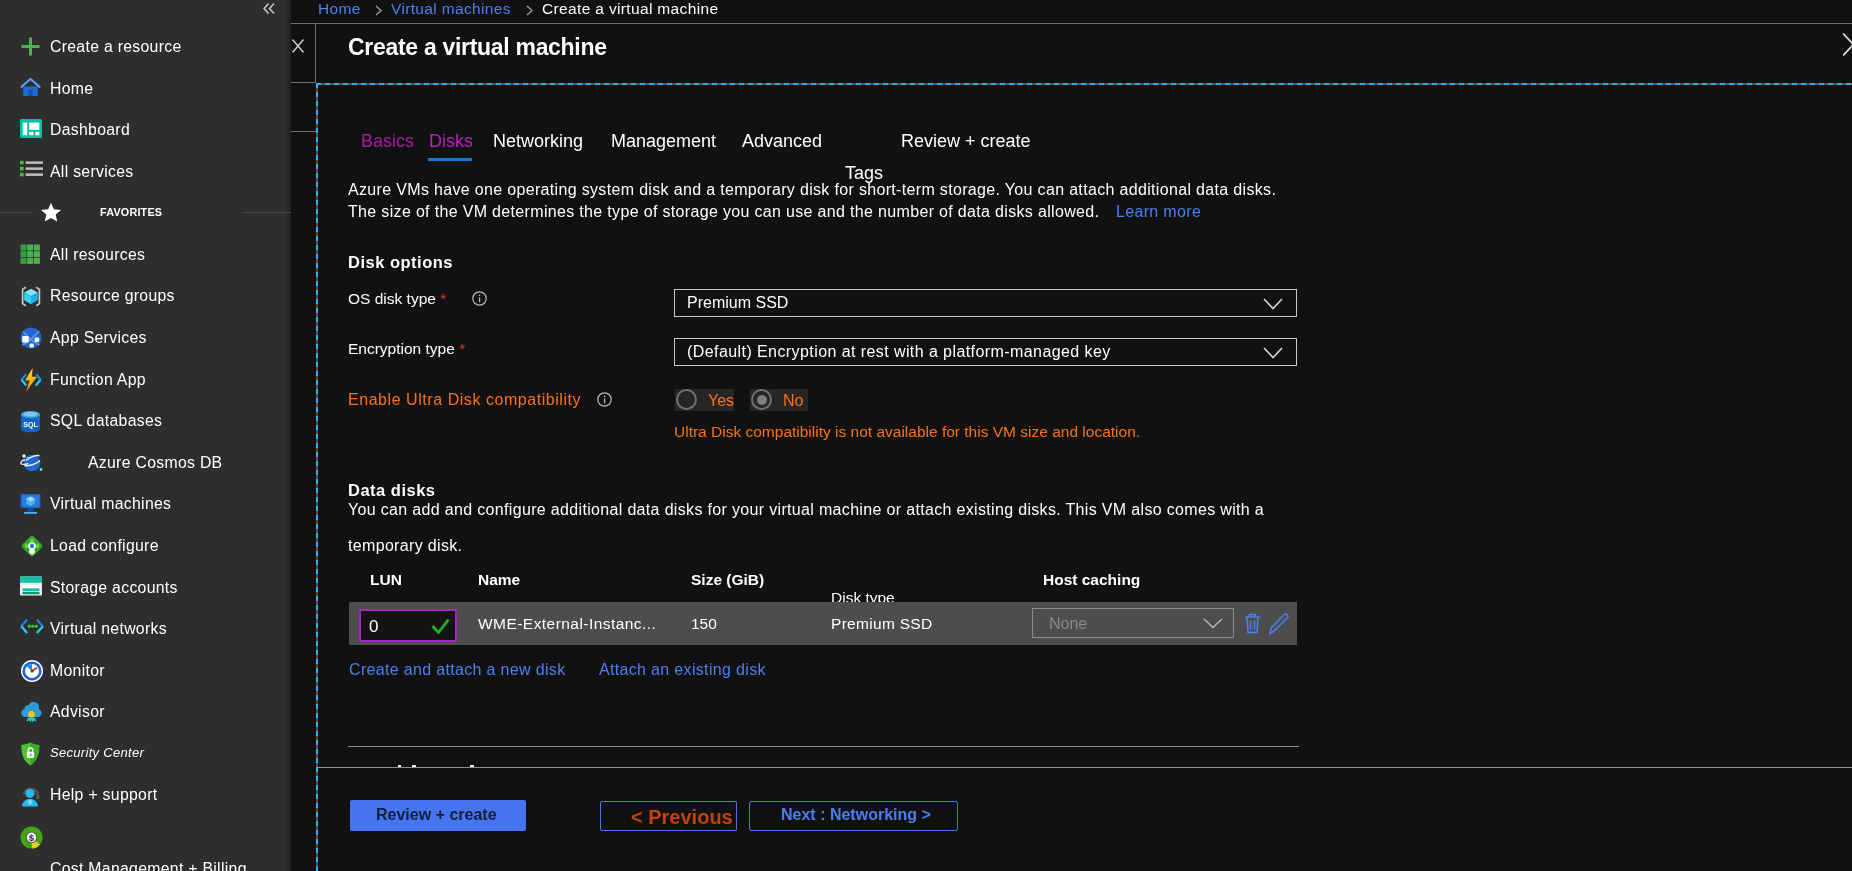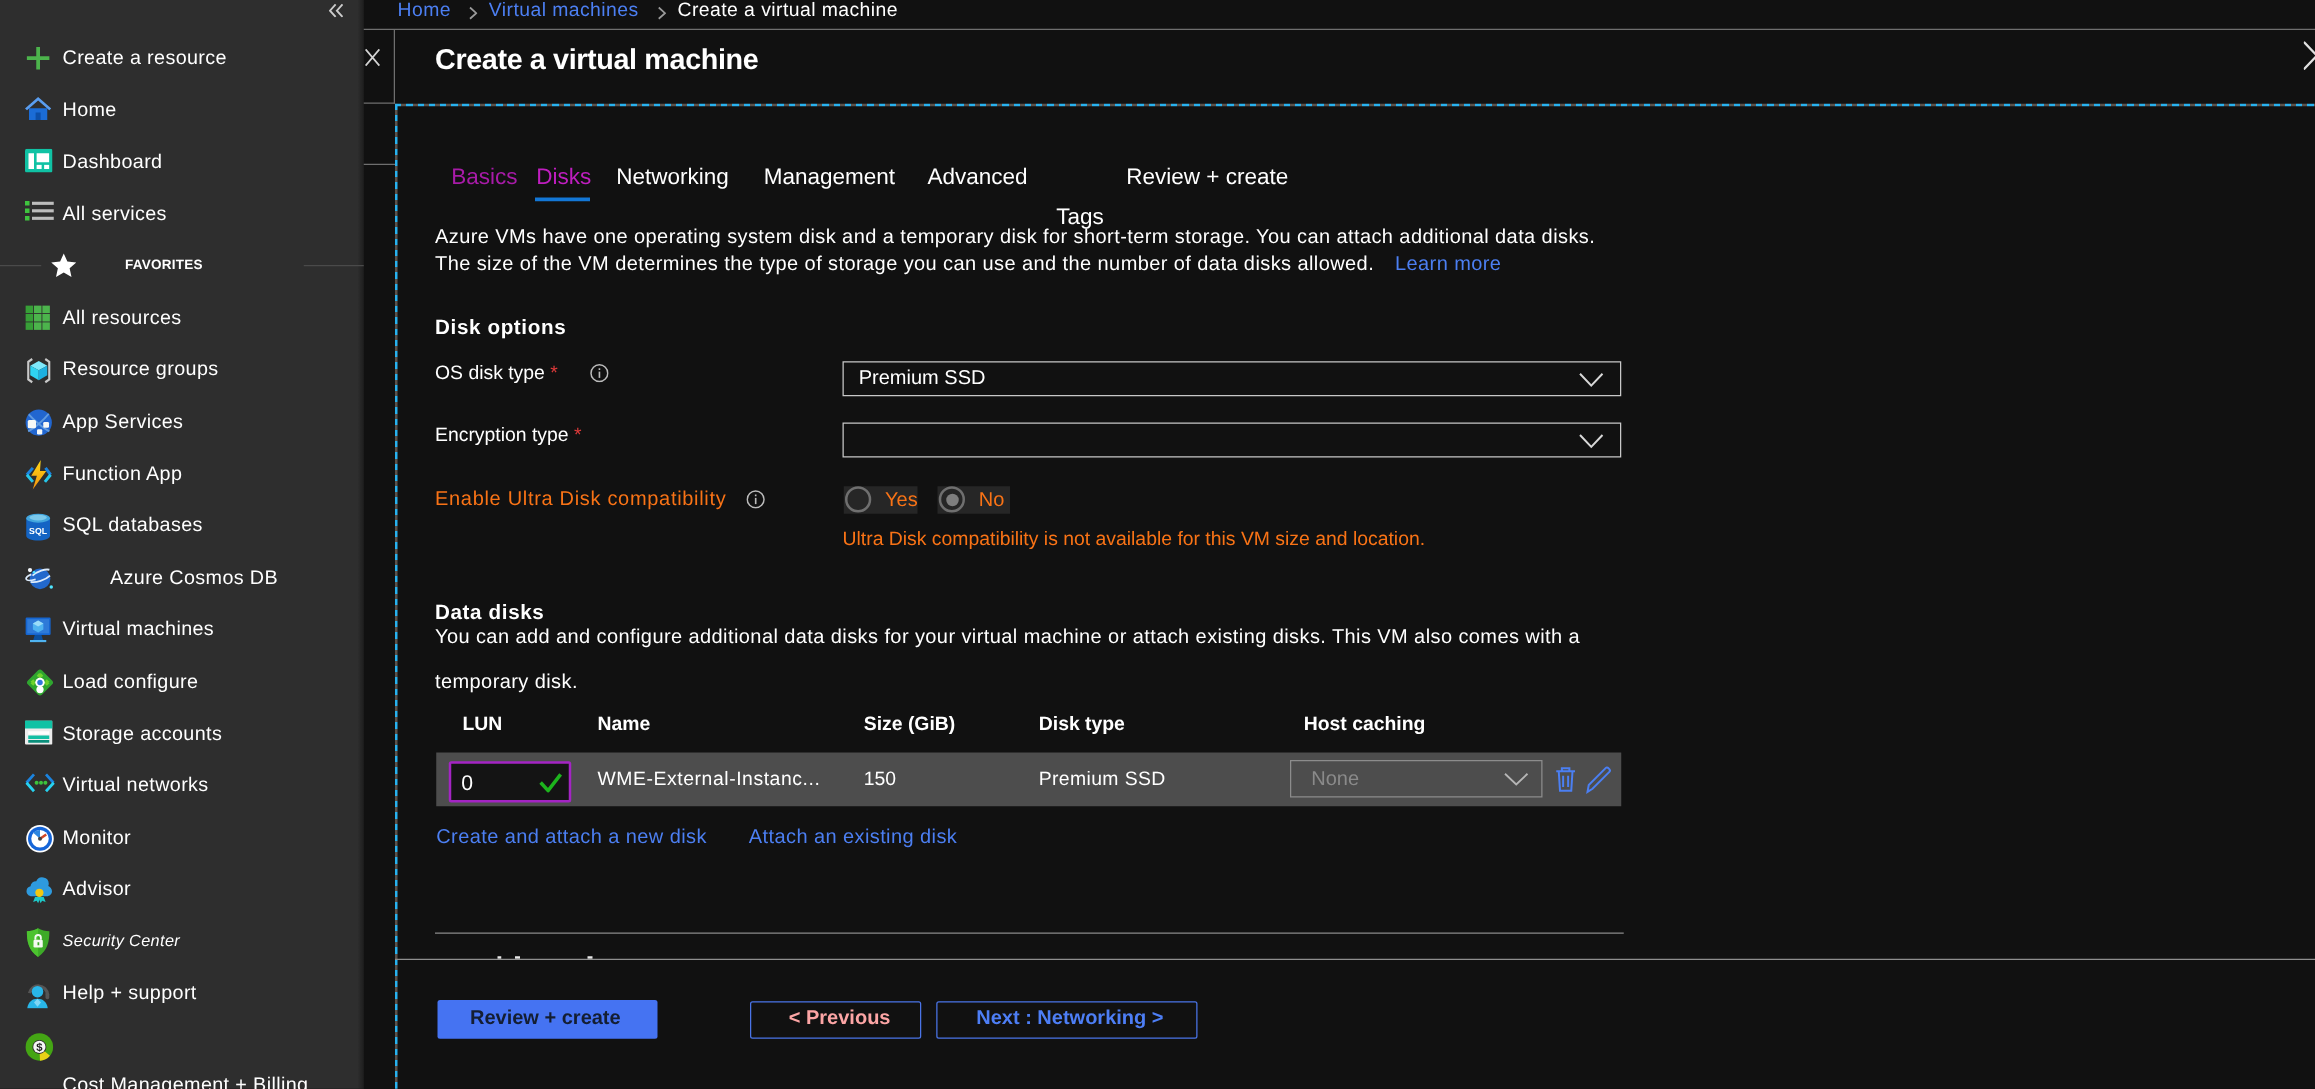--- a/index.html
+++ b/index.html
@@ -287,20 +287,21 @@
   </div>
 <div class="abs dd" style="left: 674px; top: 289px; width: 623px; height: 28px; border: 1px solid rgb(200, 200, 200); background: rgb(17, 17, 17);">
     <span style="position: absolute; left: 12px; top: 4px; font-size: 16px; color: rgb(255, 255, 255); white-space: nowrap;">Premium SSD</span>
     <svg style="position:absolute;right:13px;top:8px;" width="20" height="12" viewBox="0 0 20 12">
       <path d="M1 1l9 9.5L19 1" stroke="#d8d8d8" stroke-width="1.6" fill="none"></path>
     </svg>
   </div>
 
 <div class="t" style="left:348px;top:340px;">Encryption type <span style="color:#e03b3b;">*</span></div>
 <div class="abs dd" style="left: 674px; top: 338px; width: 623px; height: 28px; border: 1px solid rgb(200, 200, 200); background: rgb(17, 17, 17);">
+    <span style="letter-spacing: 0.42px; position: absolute; left: 12px; top: 4px; font-size: 16px; color: rgb(255, 255, 255); white-space: nowrap;">(Default) Encryption at rest with a platform-managed key</span>
     <svg style="position:absolute;right:13px;top:8px;" width="20" height="12" viewBox="0 0 20 12">
       <path d="M1 1l9 9.5L19 1" stroke="#d8d8d8" stroke-width="1.6" fill="none"></path>
     </svg>
   </div>
 
 <div class="t gray" style="left:348px;top:391px;font-size:16px;letter-spacing:0.55px;">Enable Ultra Disk compatibility</div>
 <div class="abs infoicon" style="left:597px;top:392px;">
     <svg width="15" height="15" viewBox="0 0 15 15">
       <circle cx="7.5" cy="7.5" r="6.7" stroke="#bbbbbb" stroke-width="1.2" fill="none"></circle>
       <rect x="6.9" y="6.3" width="1.3" height="5" fill="#bbbbbb"></rect>
@@ -318,21 +319,21 @@
 
 <div class="t gray" style="left:674px;top:423px;font-size:15.5px;">Ultra Disk compatibility is not available for this VM size and location.</div>
 
 <div class="t" style="left:348px;top:481px;font-size:16.5px;font-weight:700;letter-spacing:0.5px;">Data disks</div>
 <div class="t p16" style="left:348px;top:501px;text-align:right;">You can add and configure additional data disks for your virtual machine or attach existing disks. This VM also comes with a</div>
 <div class="t p16" style="left:348px;top:537px;">temporary disk.</div>
 
 <div class="t" style="left:370px;top:571px;font-weight:700;">LUN</div>
 <div class="t" style="left:478px;top:571px;font-weight:700;">Name</div>
 <div class="t" style="left:691px;top:571px;font-weight:700;">Size (GiB)</div>
-<div class="t" style="left:831px;top:571px;font-weight:700;">Disk type</div>
+<div class="t" style="left:831px;top:589px;font-weight:400;">Disk type</div>
 <div class="t" style="left:1043px;top:571px;font-weight:700;">Host caching</div>
 
 <div class="abs" style="left:349px;top:602px;width:948px;height:43px;background:#4d4d4d;"></div>
 <div class="abs" style="left:359px;top:609px;width:98px;height:33px;background:#141414;border:2px solid #a424c4;border-radius:2px;"></div>
 <div class="t" style="left:369px;top:617px;font-size:17px;">0</div>
 <svg class="abs" style="left:431px;top:618px;" width="19" height="16" viewBox="0 0 19 16">
     <path d="M1.5 8l6 6.5L17.5 1.5" stroke="#1db41d" stroke-width="2.8" fill="none"></path>
   </svg>
 <div class="t" style="left:478px;top:615px;letter-spacing:0.45px;">WME-External-Instanc...</div>
 <div class="t" style="left:691px;top:615px;">150</div>
@@ -356,15 +357,15 @@
 
 <div class="abs" style="left:348px;top:746px;width:951px;height:1px;background:#8a8a8a;"></div>
 <div class="abs" style="left:398px;top:764.5px;width:3px;height:2.5px;background:#e8e8e8;"></div>
 <div class="abs" style="left:412px;top:764.5px;width:3.5px;height:2.5px;background:#e8e8e8;"></div>
 <div class="abs" style="left:470px;top:764.5px;width:3.5px;height:2.5px;background:#e8e8e8;"></div>
 
 <div class="abs" style="left:316px;top:767px;width:1536px;height:1px;background:#8f8f8f;"></div>
 <div class="abs" style="left:350px;top:800px;width:176px;height:31px;background:#4573f2;border-radius:2px;"></div>
 <div class="t" style="left:376px;top:806px;font-size:16px;font-weight:700;color:#141e32;">Review + create</div>
 <div class="abs" style="left:600px;top:801px;width:137px;height:30px;border:1.5px solid #4a74e8;border-radius:2px;"></div>
-<div class="t" style="left:631px;top:806px;font-size:16px;font-weight:700;color:#fca5a5;text-align:center;">&lt; Previous</div>
+<div class="t" style="left:631px;top:806px;font-size:20px;font-weight:700;color:#c2410c;text-align:center;">&lt; Previous</div>
 <div class="abs" style="left:749px;top:801px;width:209px;height:30px;border:1.5px solid #4a74e8;border-radius:2px;"></div>
 <div class="t" style="left:781px;top:806px;font-size:16px;font-weight:700;color:#4d7ef5;">Next : Networking &gt;</div>
 
 </body></html>

